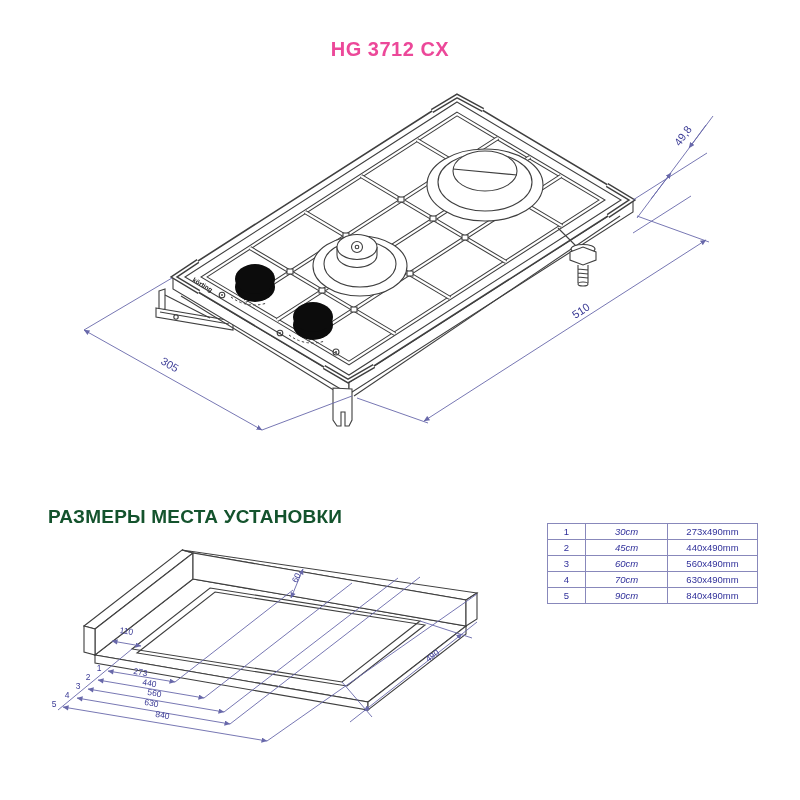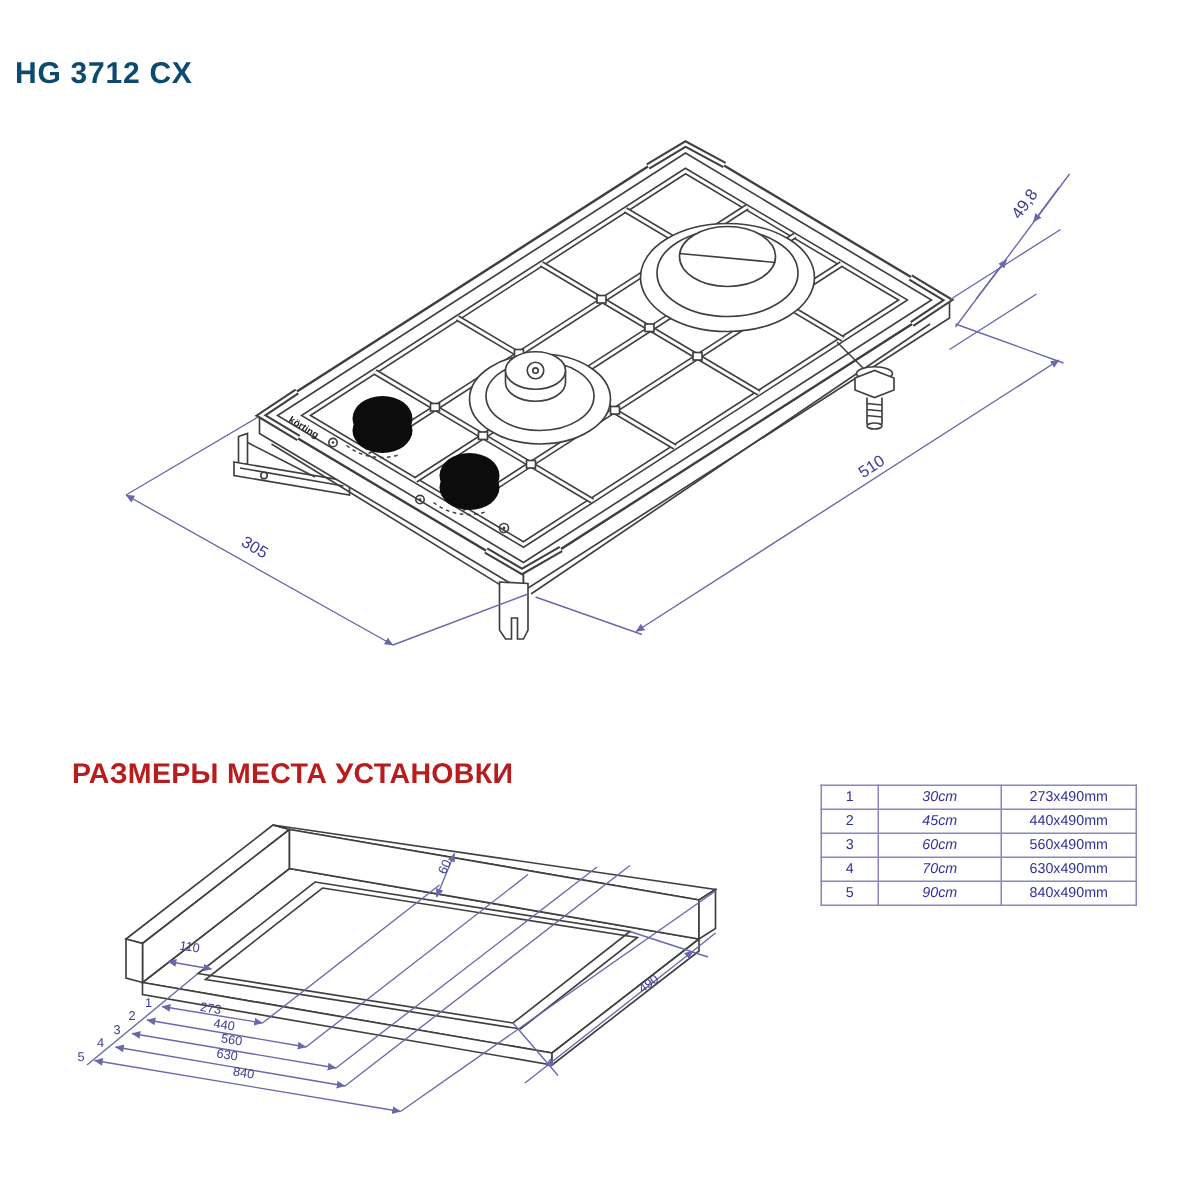--- a/index.html
+++ b/index.html
@@ -1,21 +1,21 @@
 <!DOCTYPE html>
 <html><head>
 <meta charset="utf-8">
 <style>
   html,body{margin:0;padding:0;background:#fff;}
   .page{position:relative;width:800px;height:800px;background:#fff;overflow:hidden;
         font-family:"Liberation Sans",sans-serif;}
-  .page-title{position:absolute;top:38px;left:10px;width:780px;text-align:left;
-        font-size:20px;font-weight:bold;color:#0c4a6e;letter-spacing:.5px;}
+  .page-title{position:absolute;top:38px;left:0;width:780px;text-align:center;
+        font-size:20px;font-weight:bold;color:#ec4899;letter-spacing:.5px;}
   .section-title{position:absolute;top:506px;left:48px;font-size:19px;font-weight:bold;
-        color:#b91c1c;letter-spacing:.2px;}
+        color:#14532d;letter-spacing:.2px;}
   svg{position:absolute;left:0;}
   svg.hob{top:0;}
   svg.install{top:540px;}
   .size-table{position:absolute;left:547px;top:523px;border-collapse:collapse;table-layout:fixed;}
   .size-table td{border:1px solid #8888bb;height:15px;padding:0;text-align:center;
         font-size:9.5px;color:#30309a;font-family:"Liberation Sans",sans-serif;}
   .size-table td.c1{width:37px;}
   .size-table td.c2{width:81px;font-style:italic;}
   .size-table td.c3{width:89px;text-align:center;}
   .obj{stroke:#3f3f3f;fill:none;stroke-width:1.1;}

